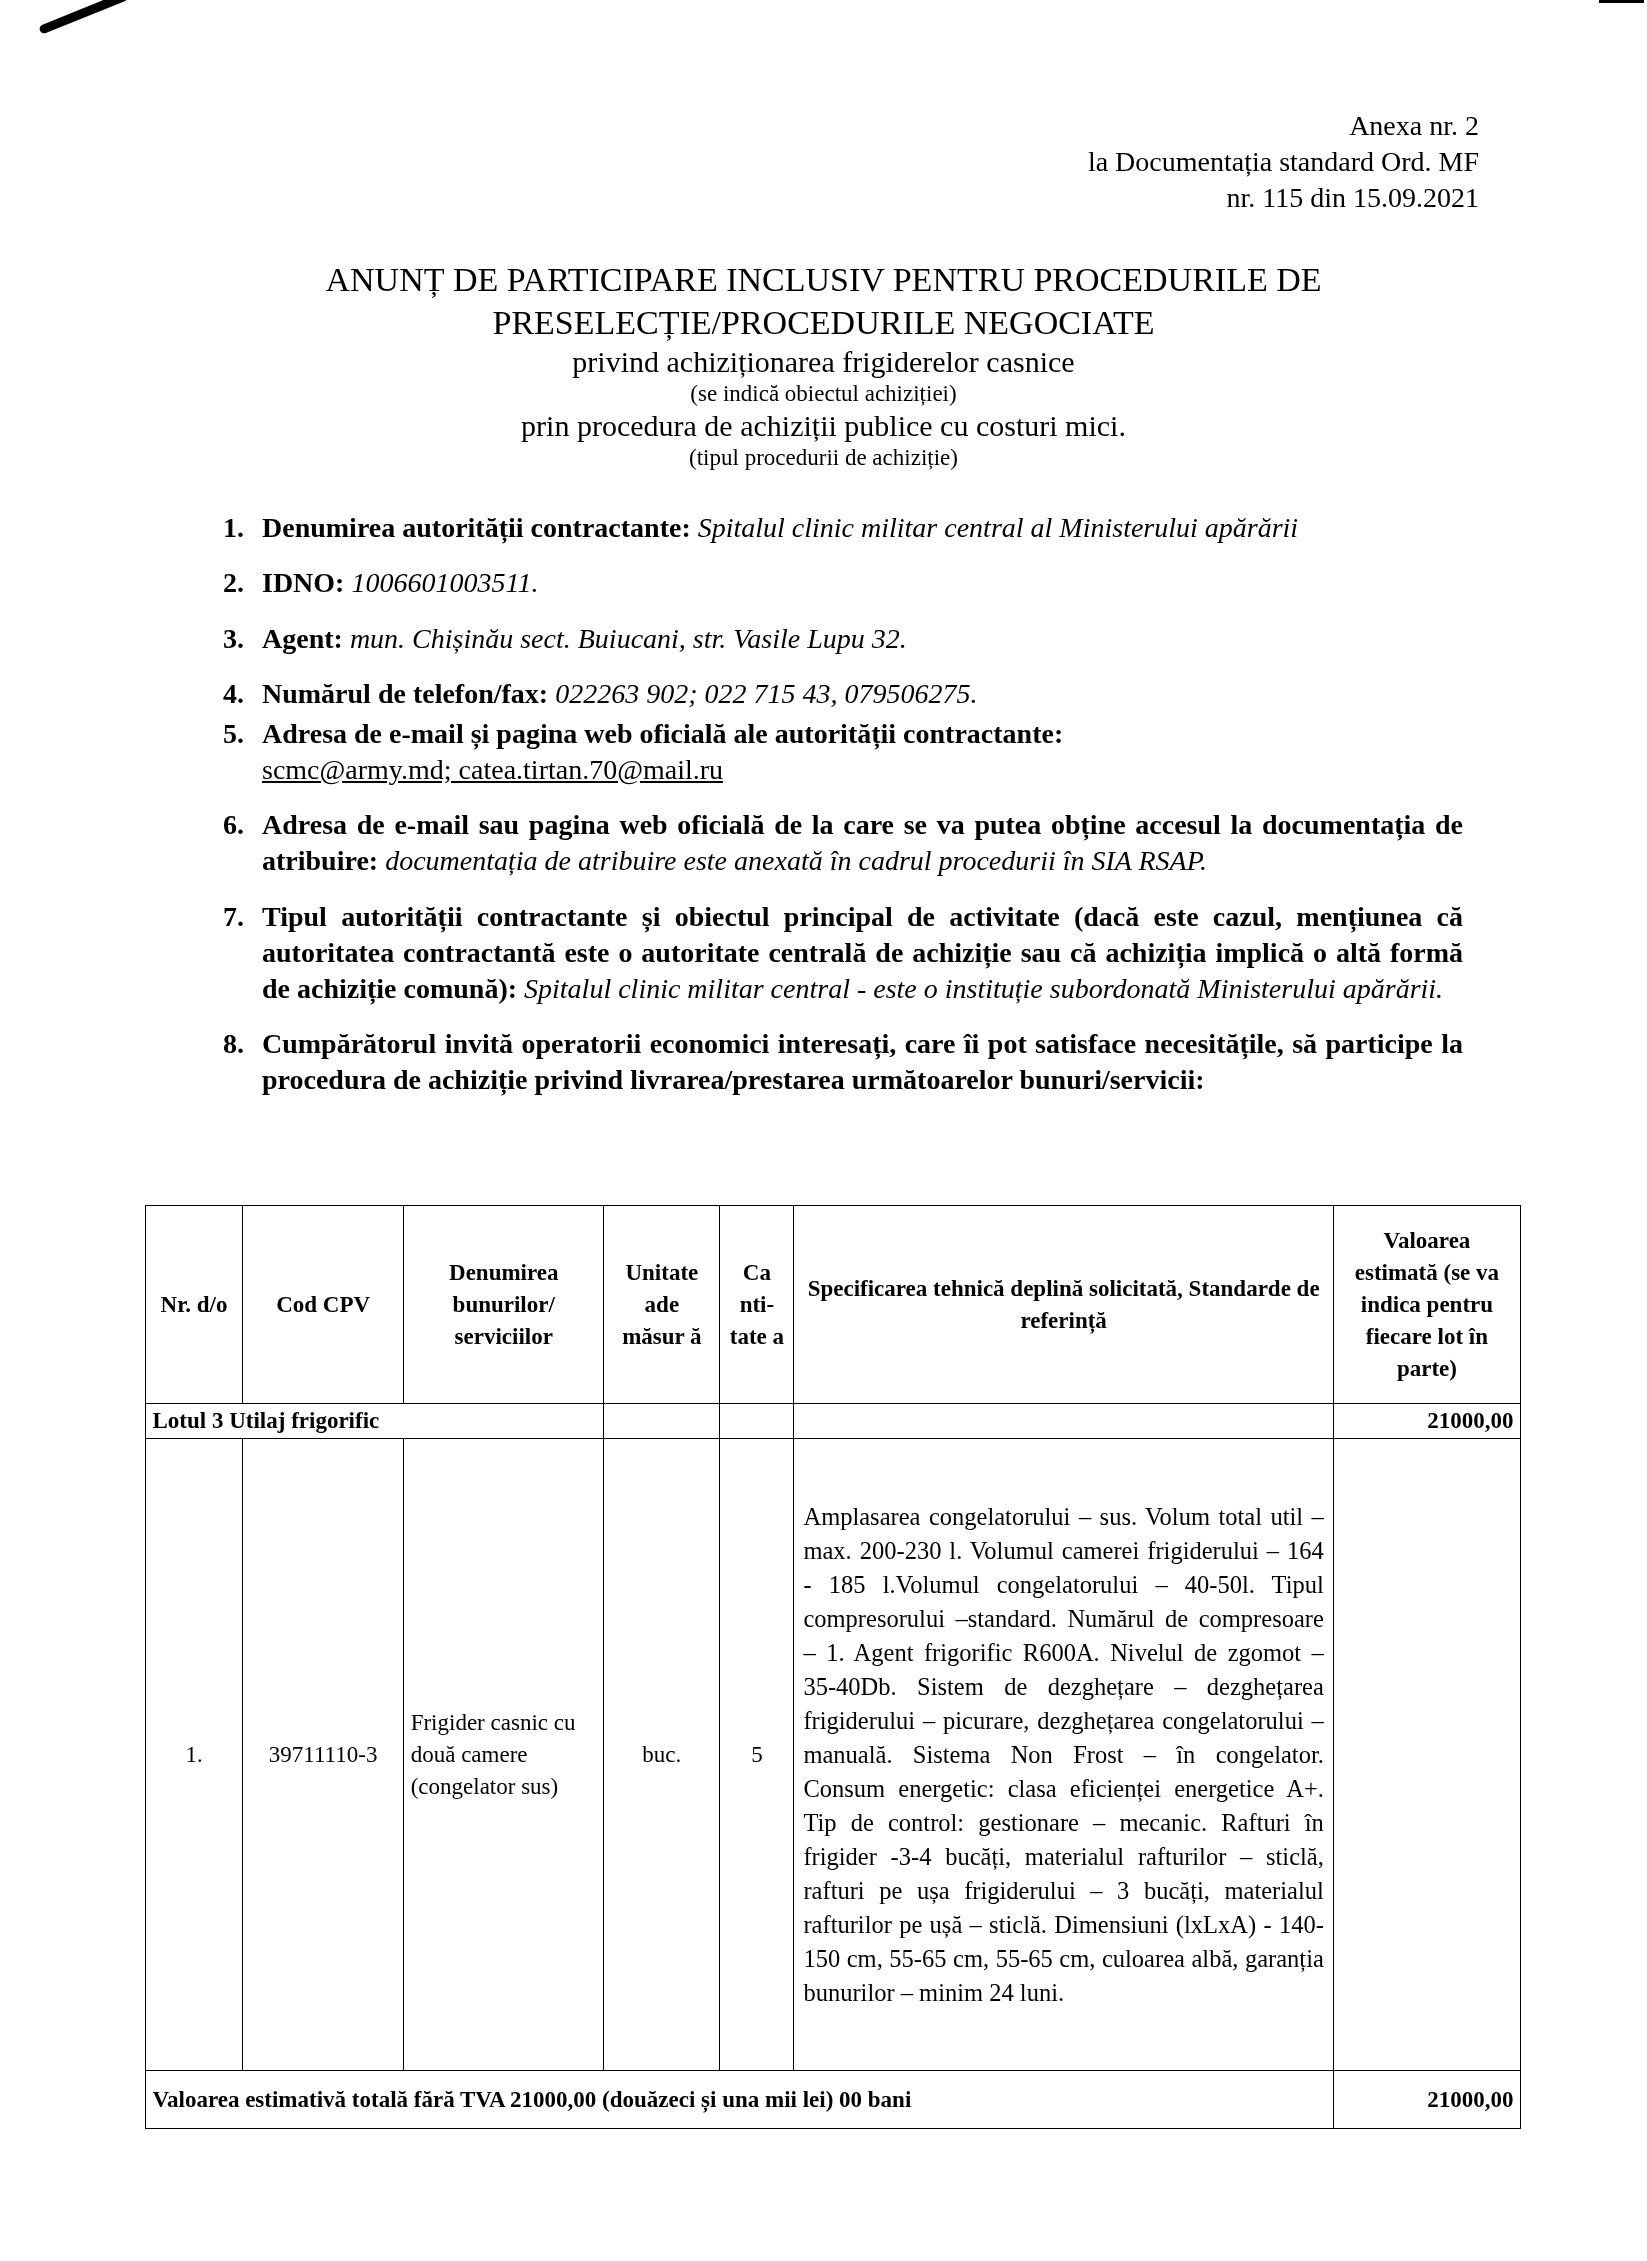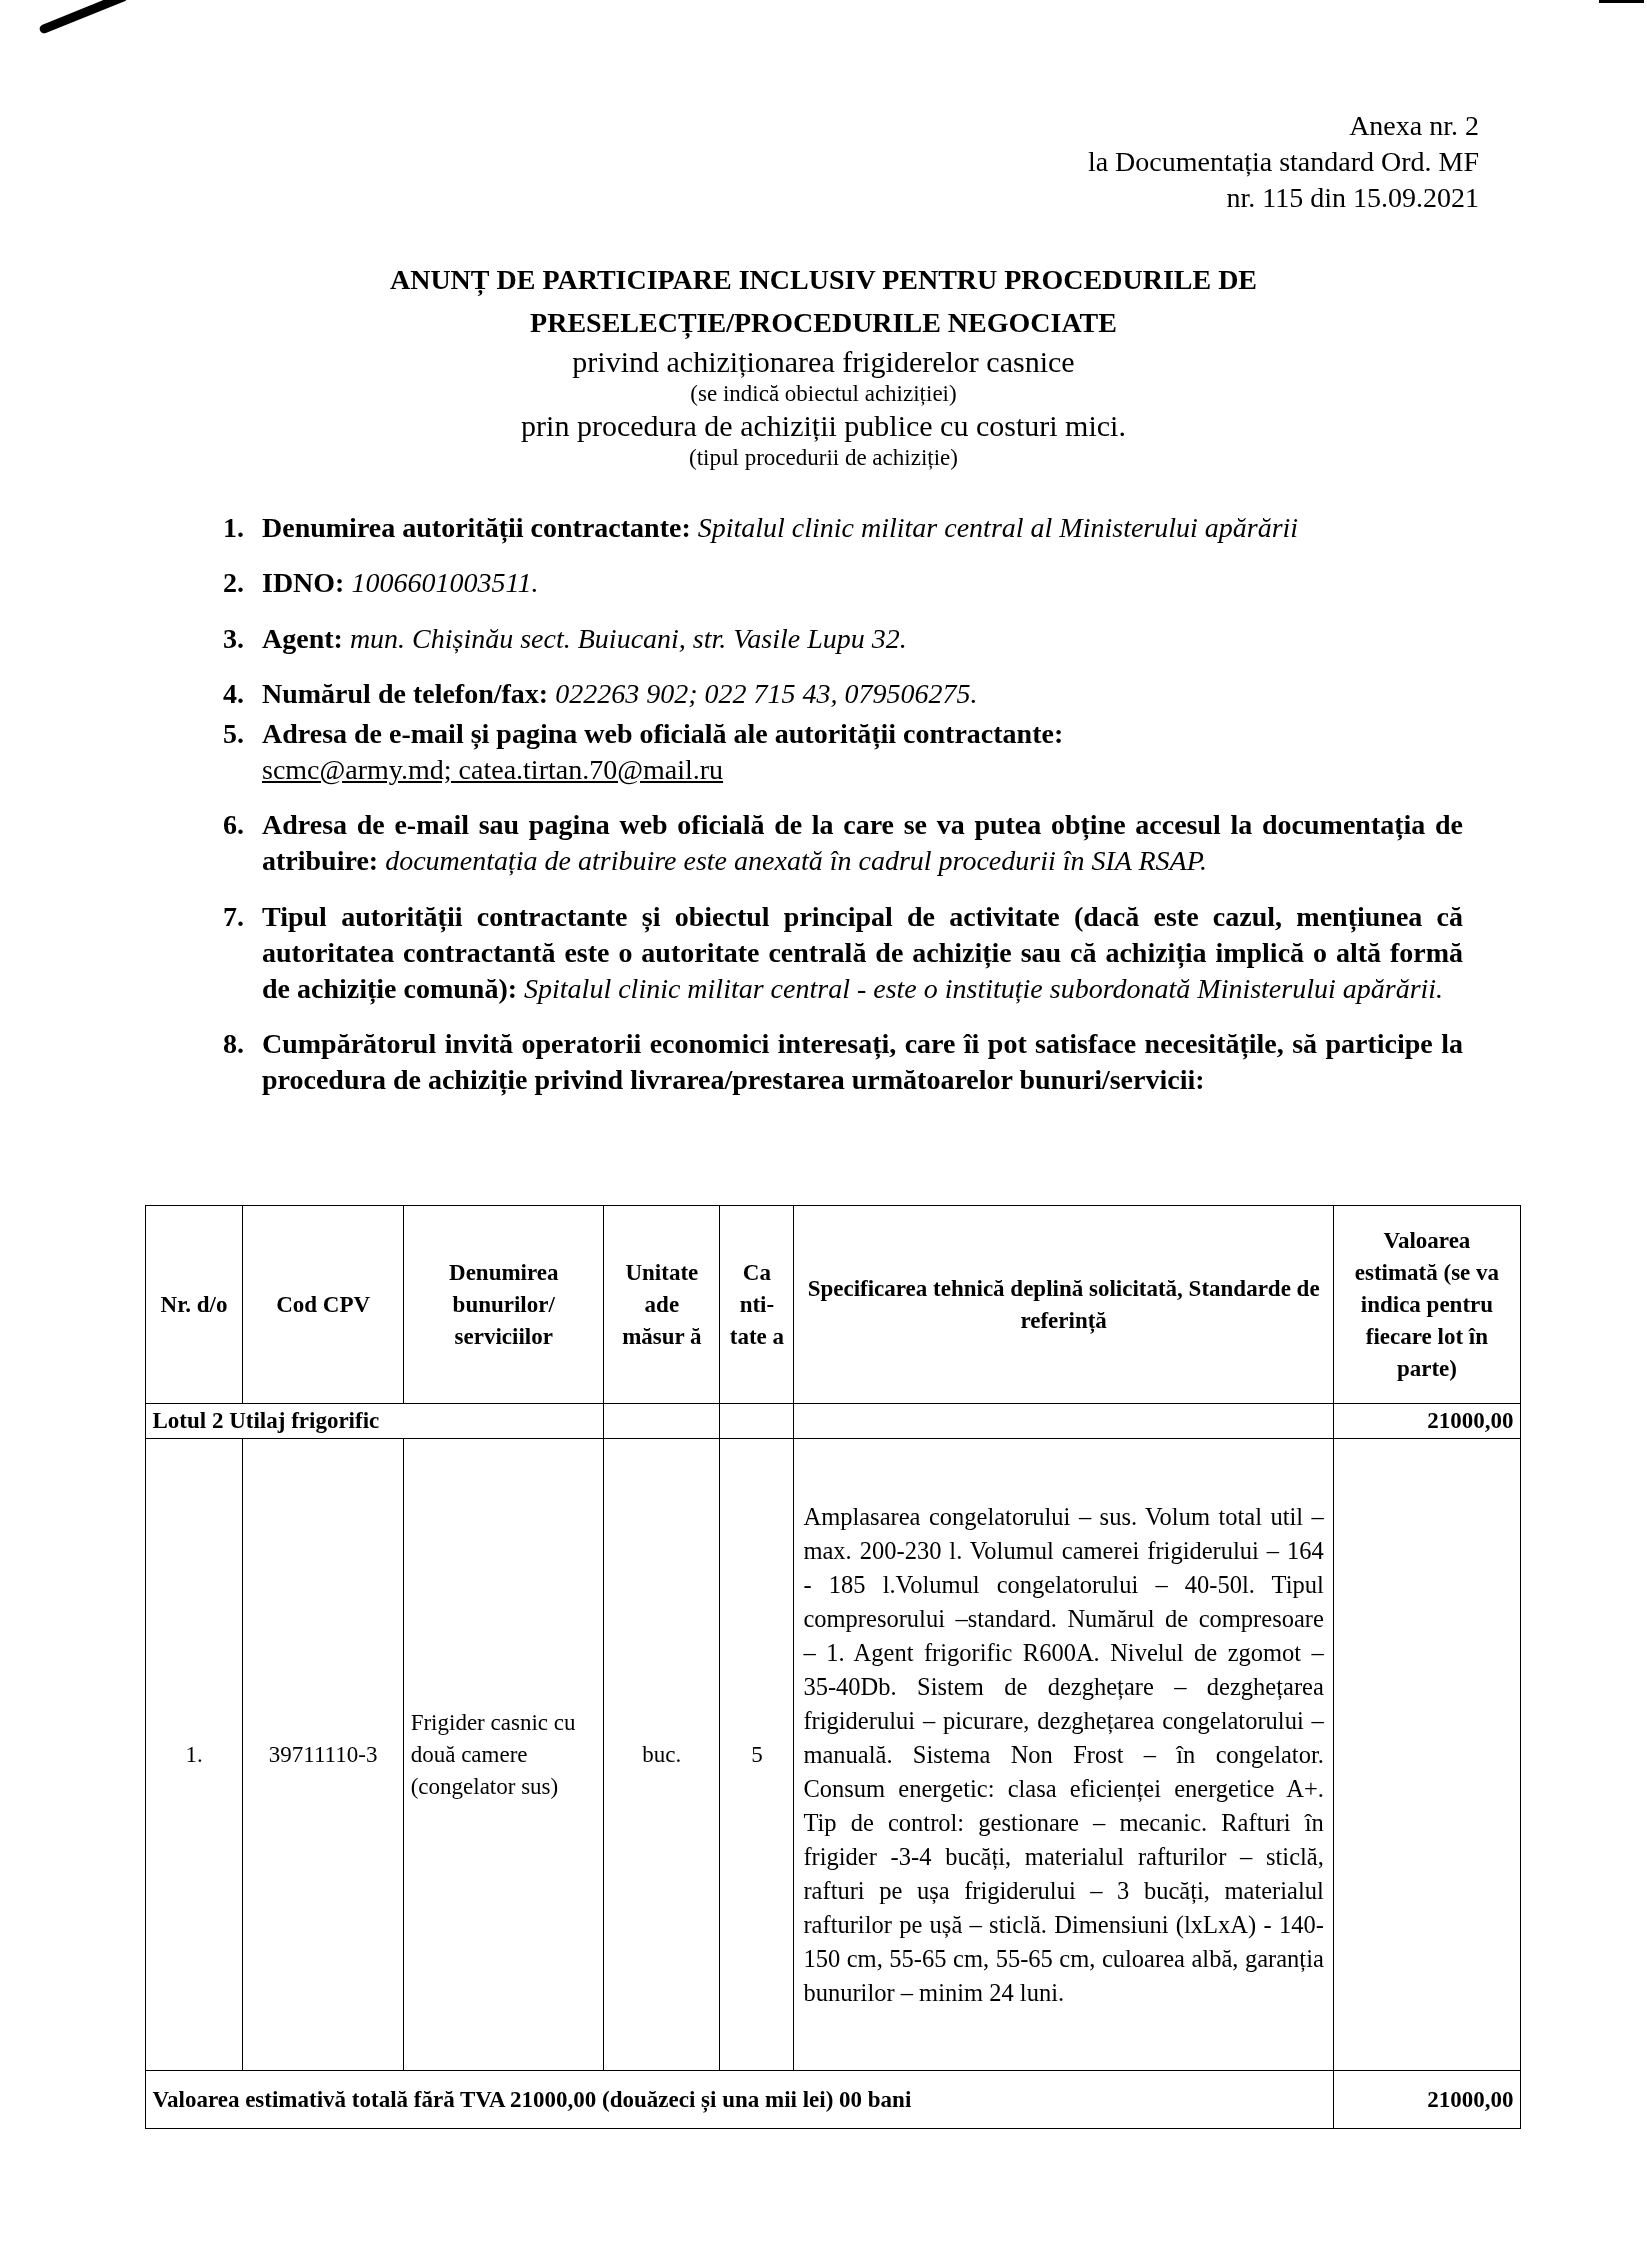--- a/index.html
+++ b/index.html
@@ -12,21 +12,21 @@
     background: #000; border-radius: 5.2px; transform: rotate(-22deg); transform-origin: left center;
   }
   .corner-mark {
     position: absolute; left: 1599px; top: 0px; width: 45px; height: 3.2px; background: #000;
   }
   .annex {
     position: absolute; right: 168px; top: 108px; text-align: right;
     font-size: 28px; line-height: 36px;
   }
   .title-block { position: absolute; left: 194px; width: 1259px; top: 258px; text-align: center; }
-  .title-main { font-weight: bold; font-size: 28px; line-height: 43px; }
+  .title-main { font-weight: normal; font-size: 34px; line-height: 43px; }
   .title-sub { font-weight: normal; font-size: 30px; line-height: 36px; }
   .title-note { font-size: 23px; line-height: 28px; }
   .sections { position: absolute; left: 223px; width: 1240px; top: 510px; font-size: 28px; line-height: 36px; }
   .sec { display: flex; margin-bottom: 11.6px; }
   .sec .num { width: 39px; font-weight: bold; flex: none; }
   .sec .body { flex: 1; text-align: justify; }
   .sec .label { font-weight: bold; }
   .sec .val { font-style: italic; }
   .sec .link { text-decoration: underline; }
   .sec.tight { margin-bottom: 3.9px; }
@@ -115,21 +115,21 @@
       <tr>
     <th>Nr. d/o</th>
     <th>Cod CPV</th>
     <th>Denumirea bunurilor/ serviciilor</th>
     <th>Unitate ade măsur ă</th>
     <th>Ca nti- tate a</th>
     <th>Specificarea tehnică deplină solicitată, Standarde de referință</th>
     <th>Valoarea estimată (se va indica pentru fiecare lot în parte)</th>
   </tr>
   <tr class="lot-row">
-    <td colspan="3">Lotul 2 Utilaj frigorific</td>
+    <td colspan="3">Lotul 3 Utilaj frigorific</td>
     <td></td>
     <td></td>
     <td></td>
     <td class="right">21000,00</td>
   </tr>
   <tr class="item-row">
     <td class="center">1.</td>
     <td class="center">39711110-3</td>
     <td>Frigider casnic cu două camere (congelator sus)</td>
     <td class="center">buc.</td>

